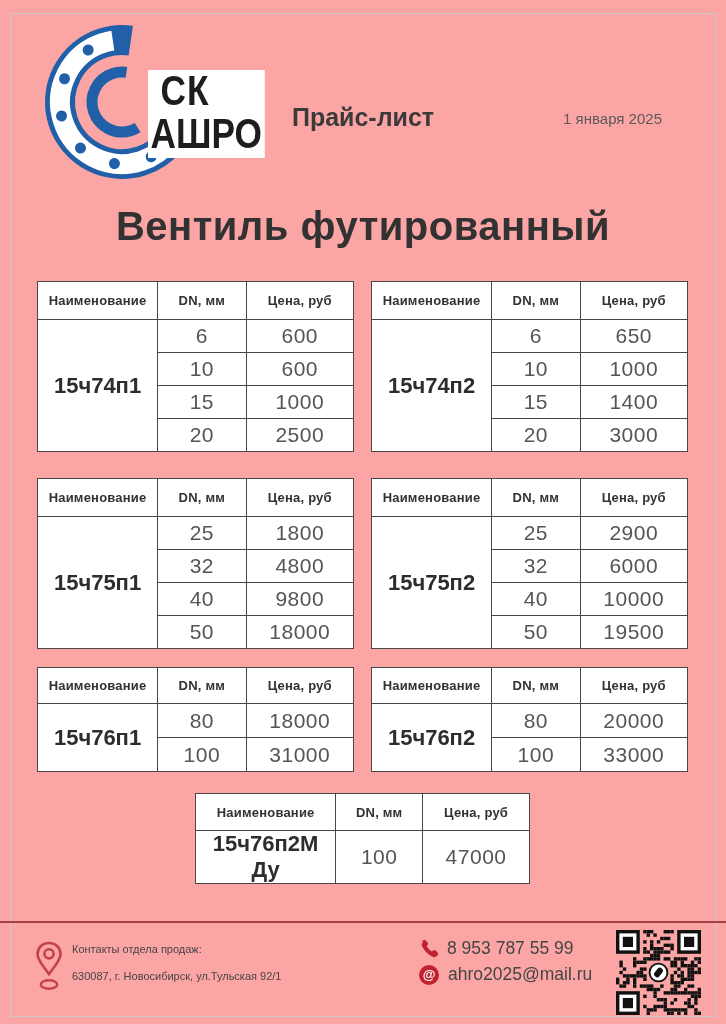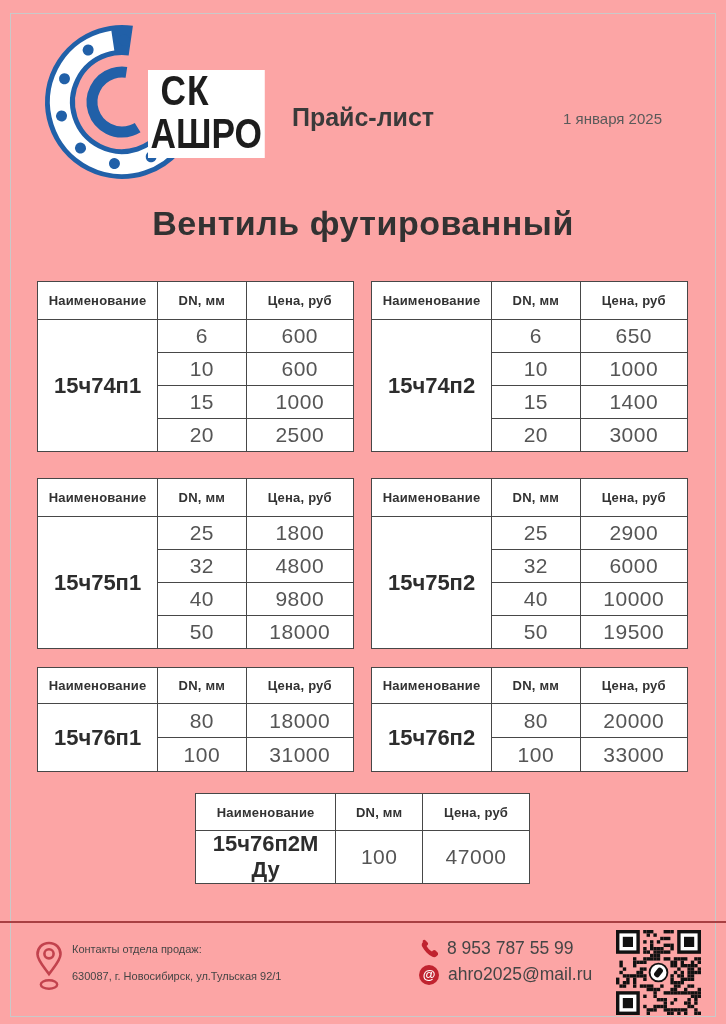--- a/index.html
+++ b/index.html
@@ -13,21 +13,21 @@
   .logo svg { position:absolute; left:0; top:0; }
   .logo-text { position:absolute; left:118px; top:50px; background:#fff; padding:1px 3px;
                transform:scaleX(0.84); transform-origin:left top;
                color:#1d1d1d; font-weight:bold; }
   .logo-line1 { display:block; font-size:42px; line-height:40px; padding-left:12px; letter-spacing:1px; }
   .logo-line2 { display:block; font-size:42px; line-height:46px; letter-spacing:0; }
   .doc-title { position:absolute; top:103px; left:0; right:0; text-align:center;
                font-size:25px; font-weight:bold; color:#3a3a3a; }
   .doc-date  { position:absolute; top:110px; right:64px; font-size:15px; color:#5a5a5a; }
   .main-title { position:absolute; top:204px; left:0; right:0; text-align:center;
-                font-size:34px; font-weight:bold; color:#323232; letter-spacing:0.5px; }
+                font-size:40px; font-weight:bold; color:#323232; letter-spacing:0.5px; }
 
   
   table.t { position:absolute; border-collapse:collapse; table-layout:fixed; background:#fff; }
   .t th, .t td { border:1.5px solid #474747; text-align:center; vertical-align:middle; padding:0; }
   .t th { font-size:13px; font-weight:bold; color:#323232; letter-spacing:0.2px; }
   .t td.num  { font-size:21px; font-weight:normal; color:#555; letter-spacing:0.5px; }
   .t td.name { font-size:22px; font-weight:bold; color:#2d2d2d; }
   .t thead tr { height:38px; }
   .t.r4 tbody tr { height:33px; }
   .t.r2 thead tr { height:36px; }

